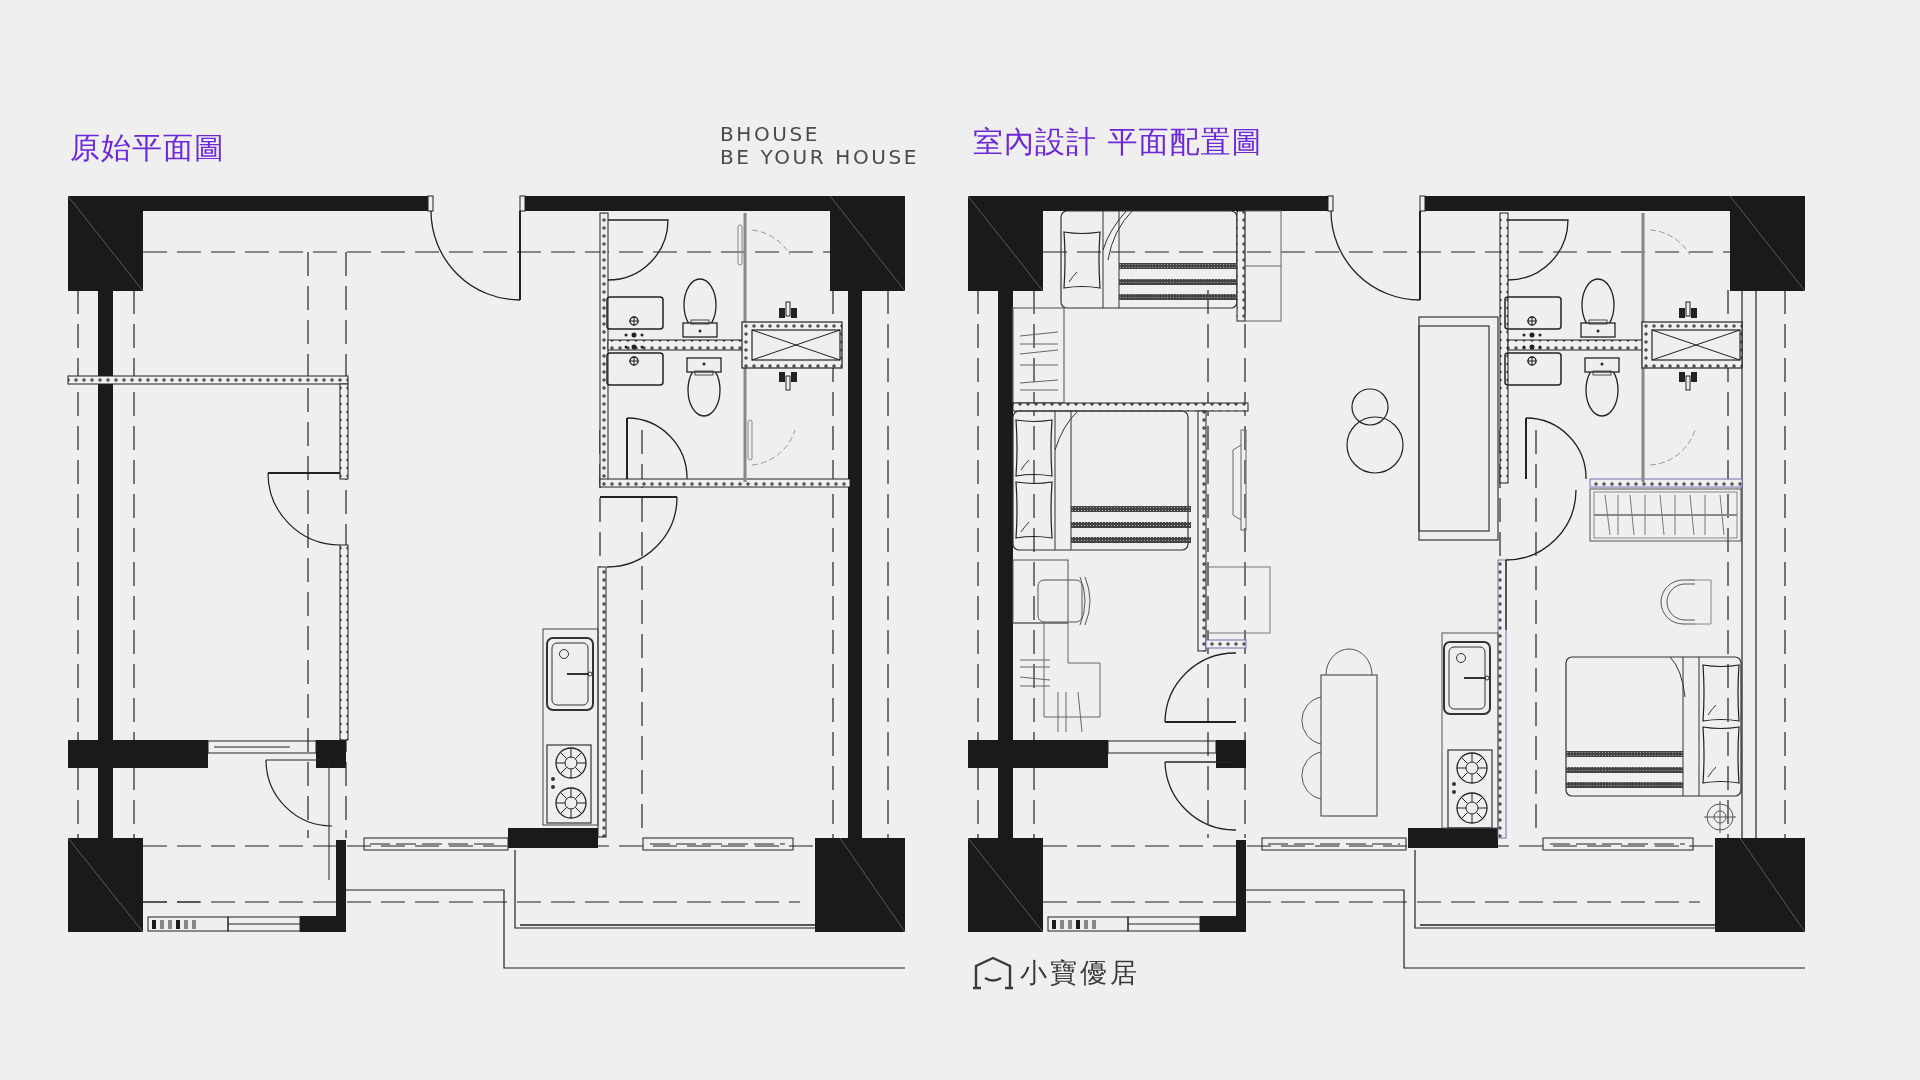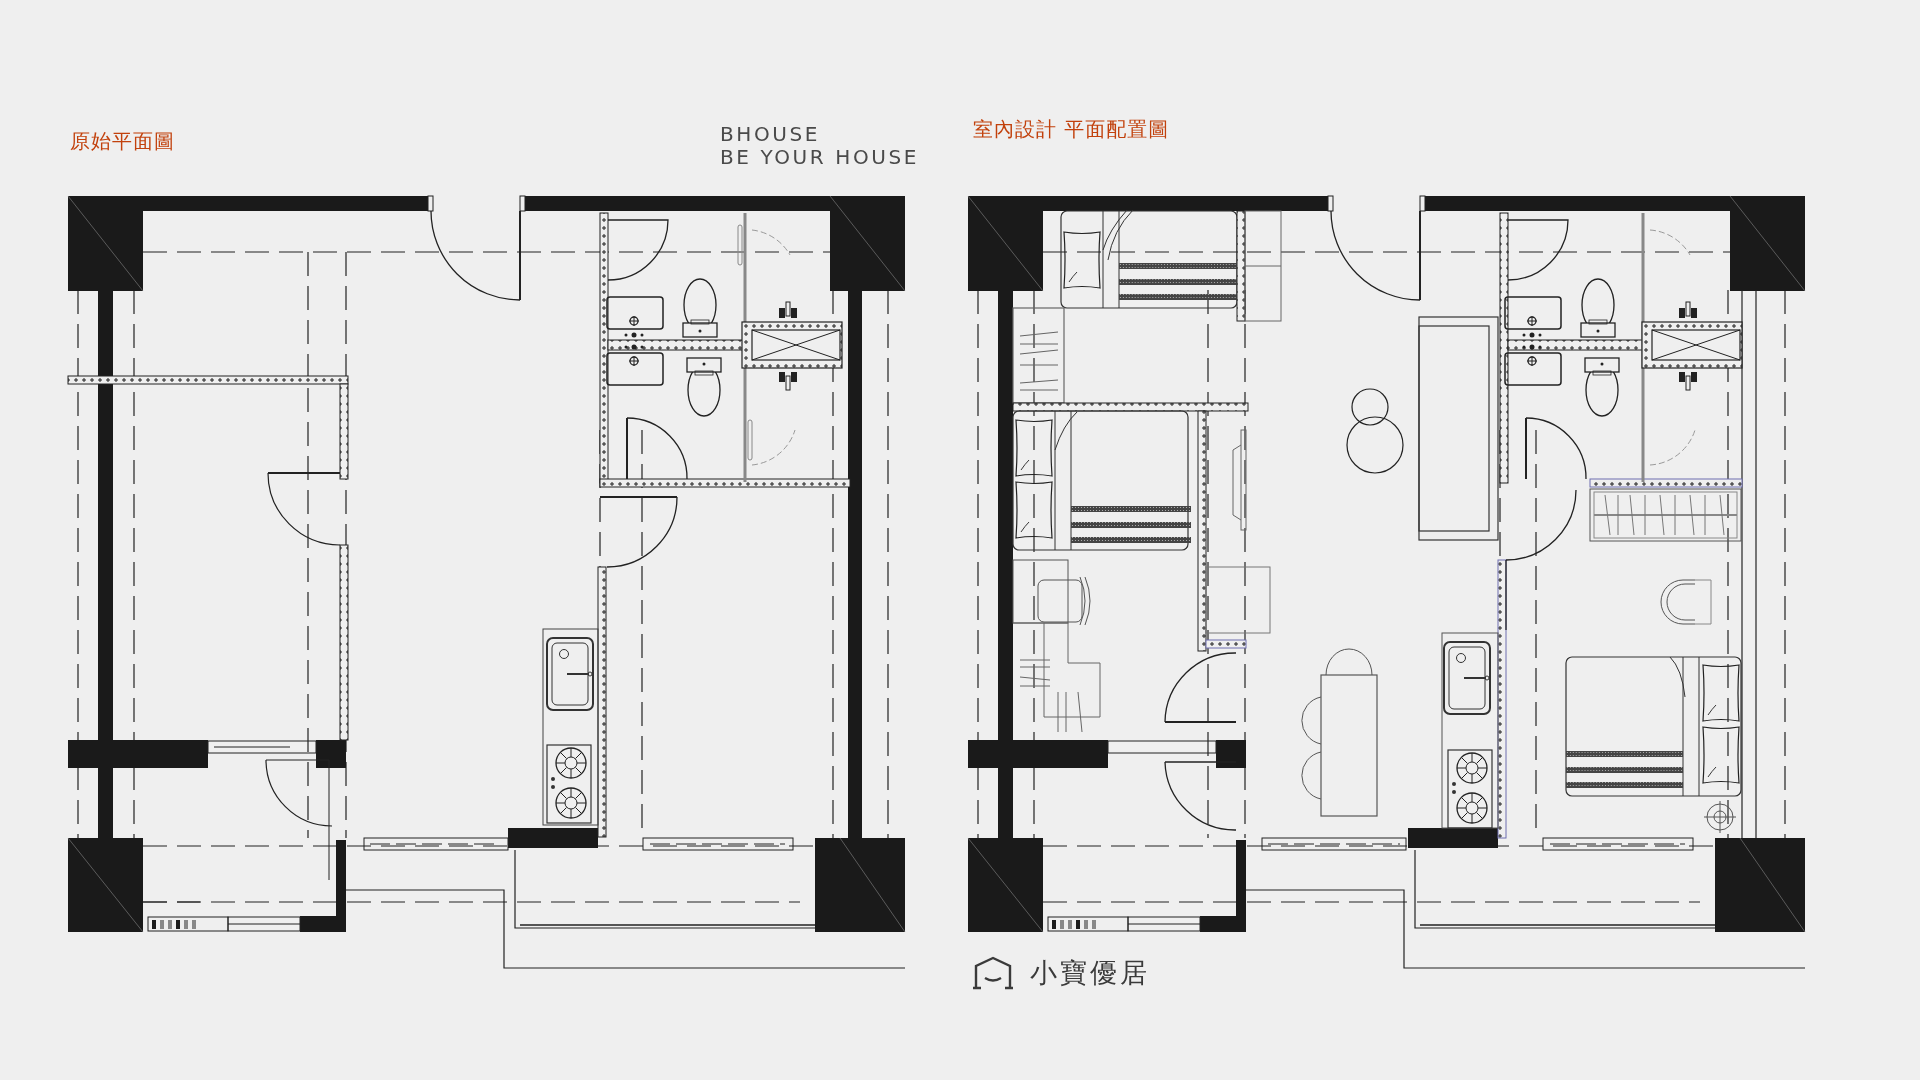--- a/index.html
+++ b/index.html
@@ -3,33 +3,33 @@
 <meta charset="utf-8">
 <style>
   html, body { margin: 0; padding: 0; }
   body {
     width: 1920px; height: 1080px; overflow: hidden;
     background: #efefef;
     font-family: "DejaVu Sans", sans-serif;
     position: relative;
   }
   .title {
-    position: absolute; font-size: 20px; color: #c2410c;
+    position: absolute; font-size: 30px; color: #6d28d9;
     font-family: "DejaVu Sans", sans-serif; letter-spacing: 1px;
   }
   #title-left { left: 70px; top: 128px; }
-  #title-right { left: 973px; top: 116px; }
+  #title-right { left: 973px; top: 122px; }
   .brand {
     position: absolute; left: 720px; top: 123px;
     color: #4a4a4a; font-family: "DejaVu Sans", sans-serif;
     font-size: 20px; letter-spacing: 2.6px; line-height: 23px;
   }
   .logo {
     position: absolute; left: 973px; top: 955px;
-    display: flex; align-items: center; gap: 17px; color: #3a3a3a;
+    display: flex; align-items: center; gap: 7px; color: #3a3a3a;
   }
   .logo-text { font-size: 27px; letter-spacing: 3px; font-family: "DejaVu Sans", sans-serif; }
   svg.plan { position: absolute; left: 0; top: 0; }
 </style>
 </head>
 <body>
 
 <div class="title" id="title-left">原始平面圖</div>
 <div class="brand">
   <div>BHOUSE</div>

